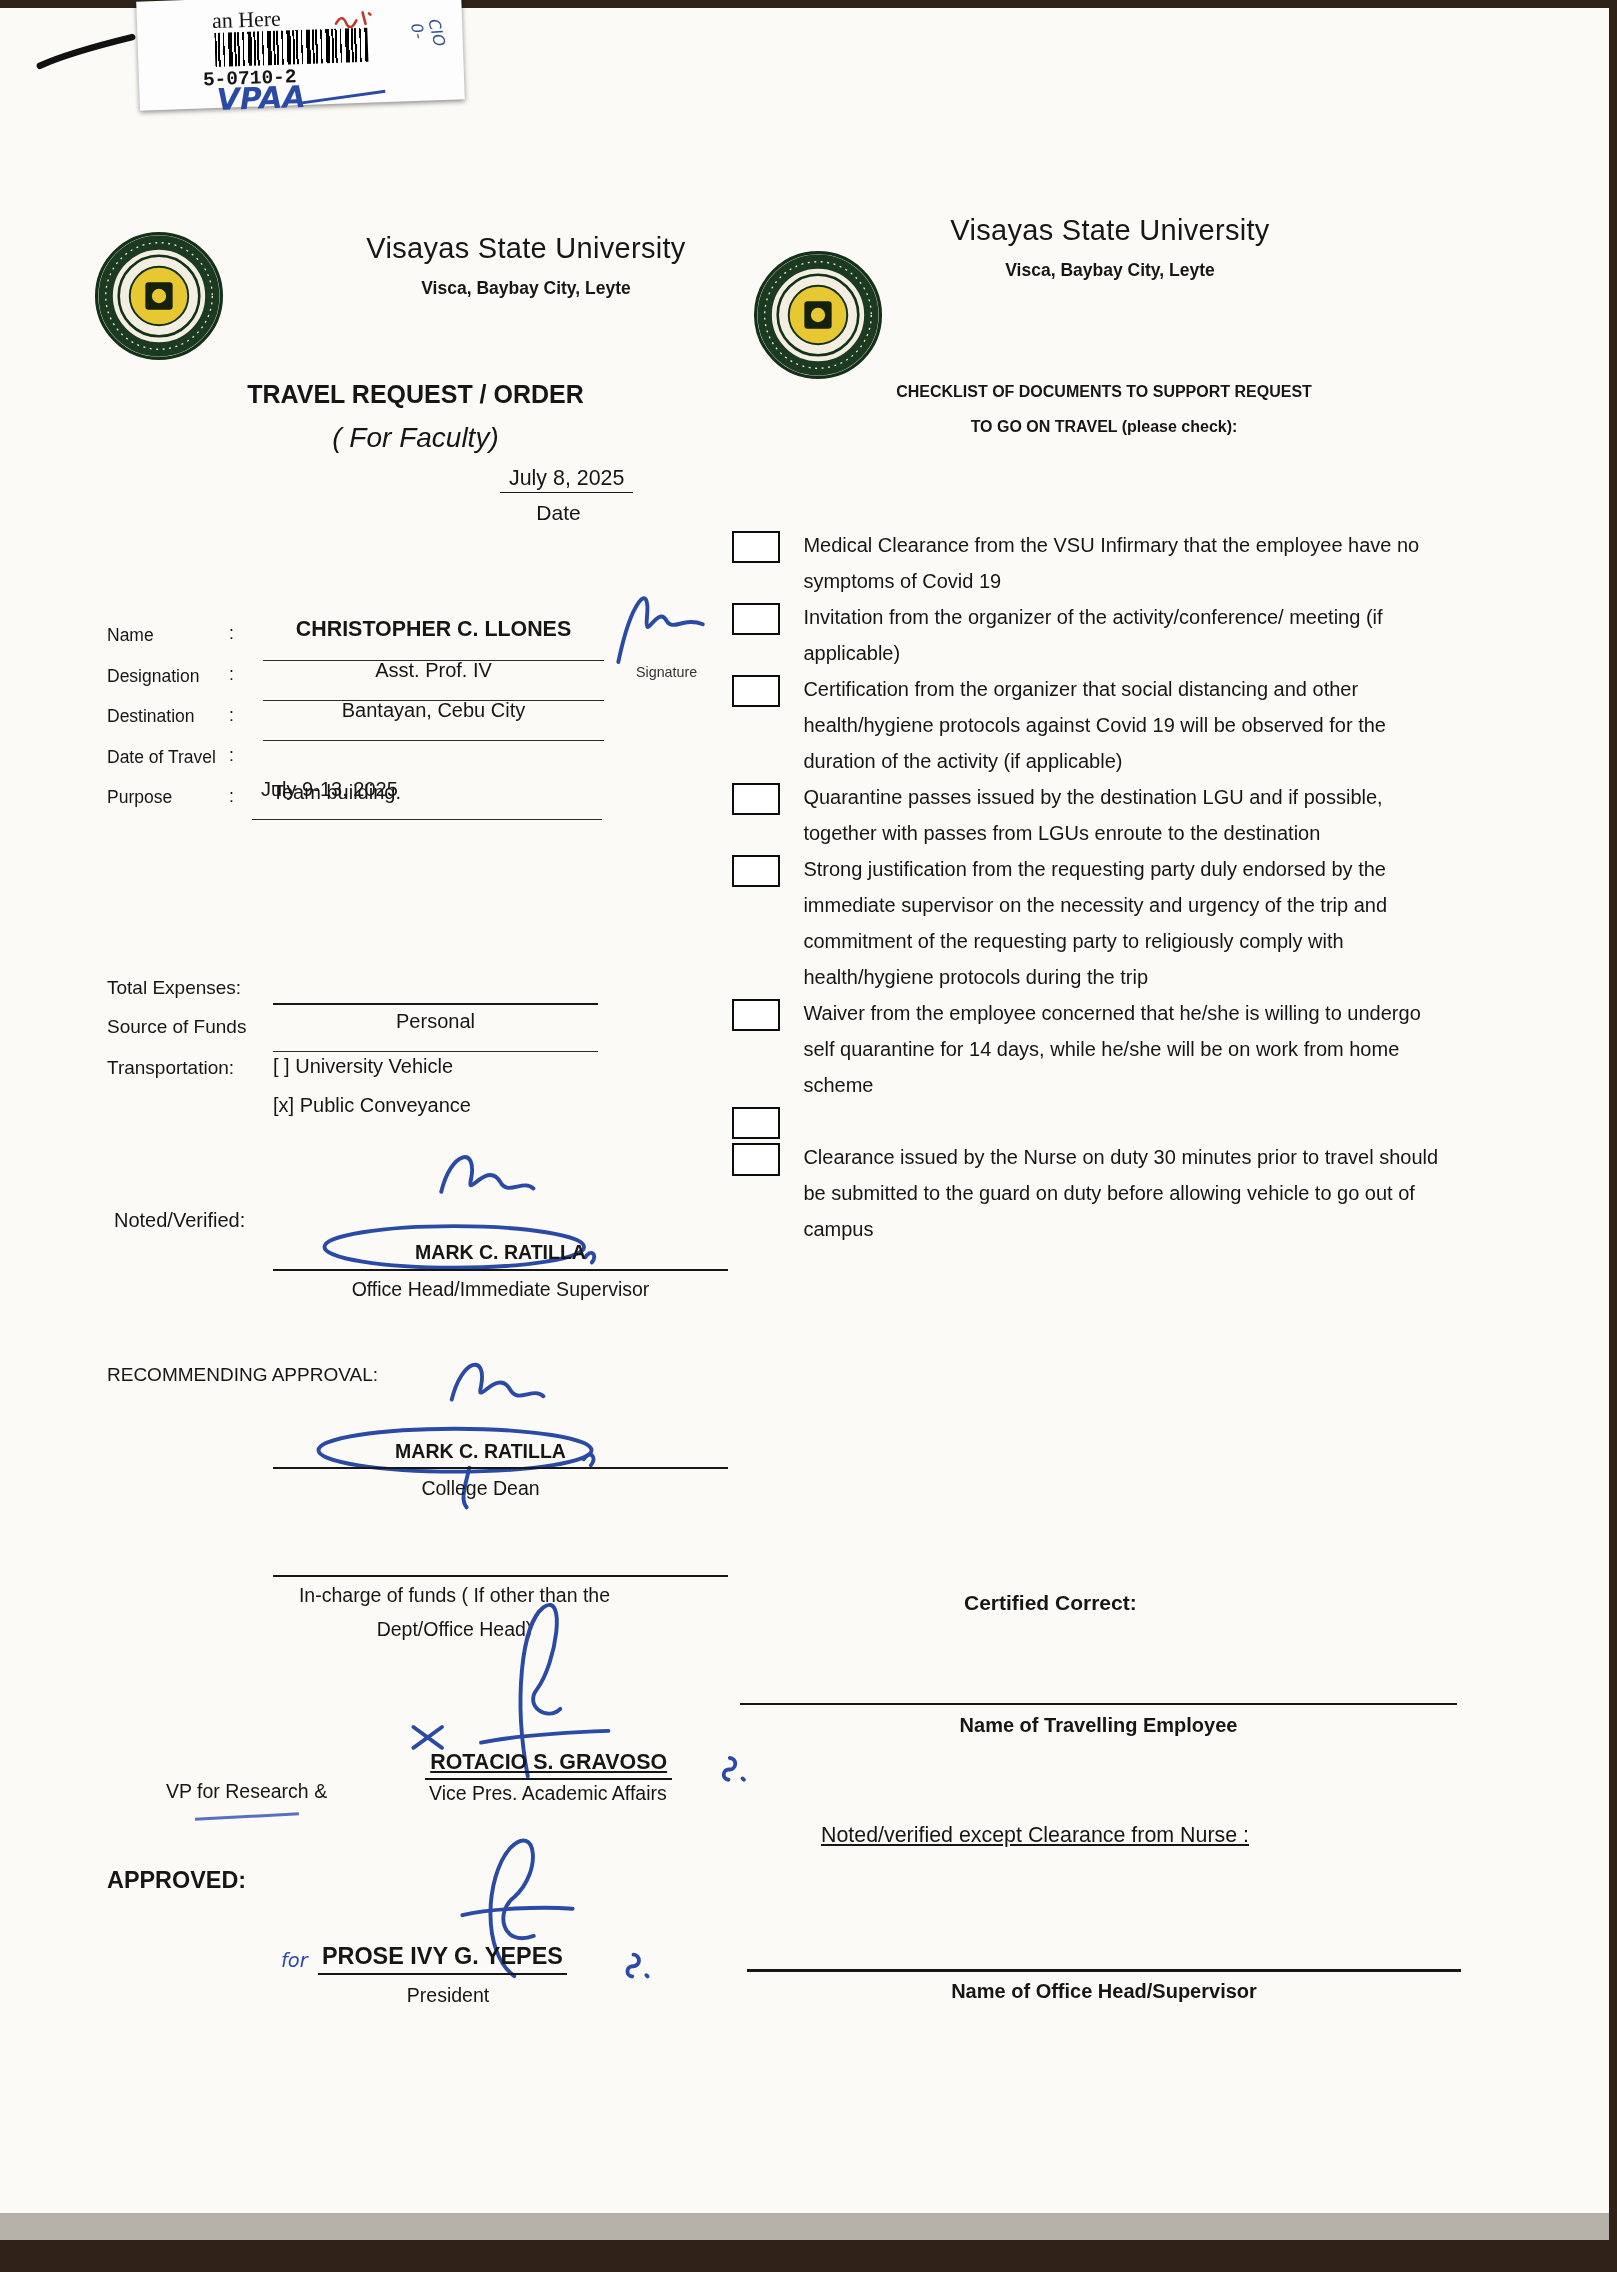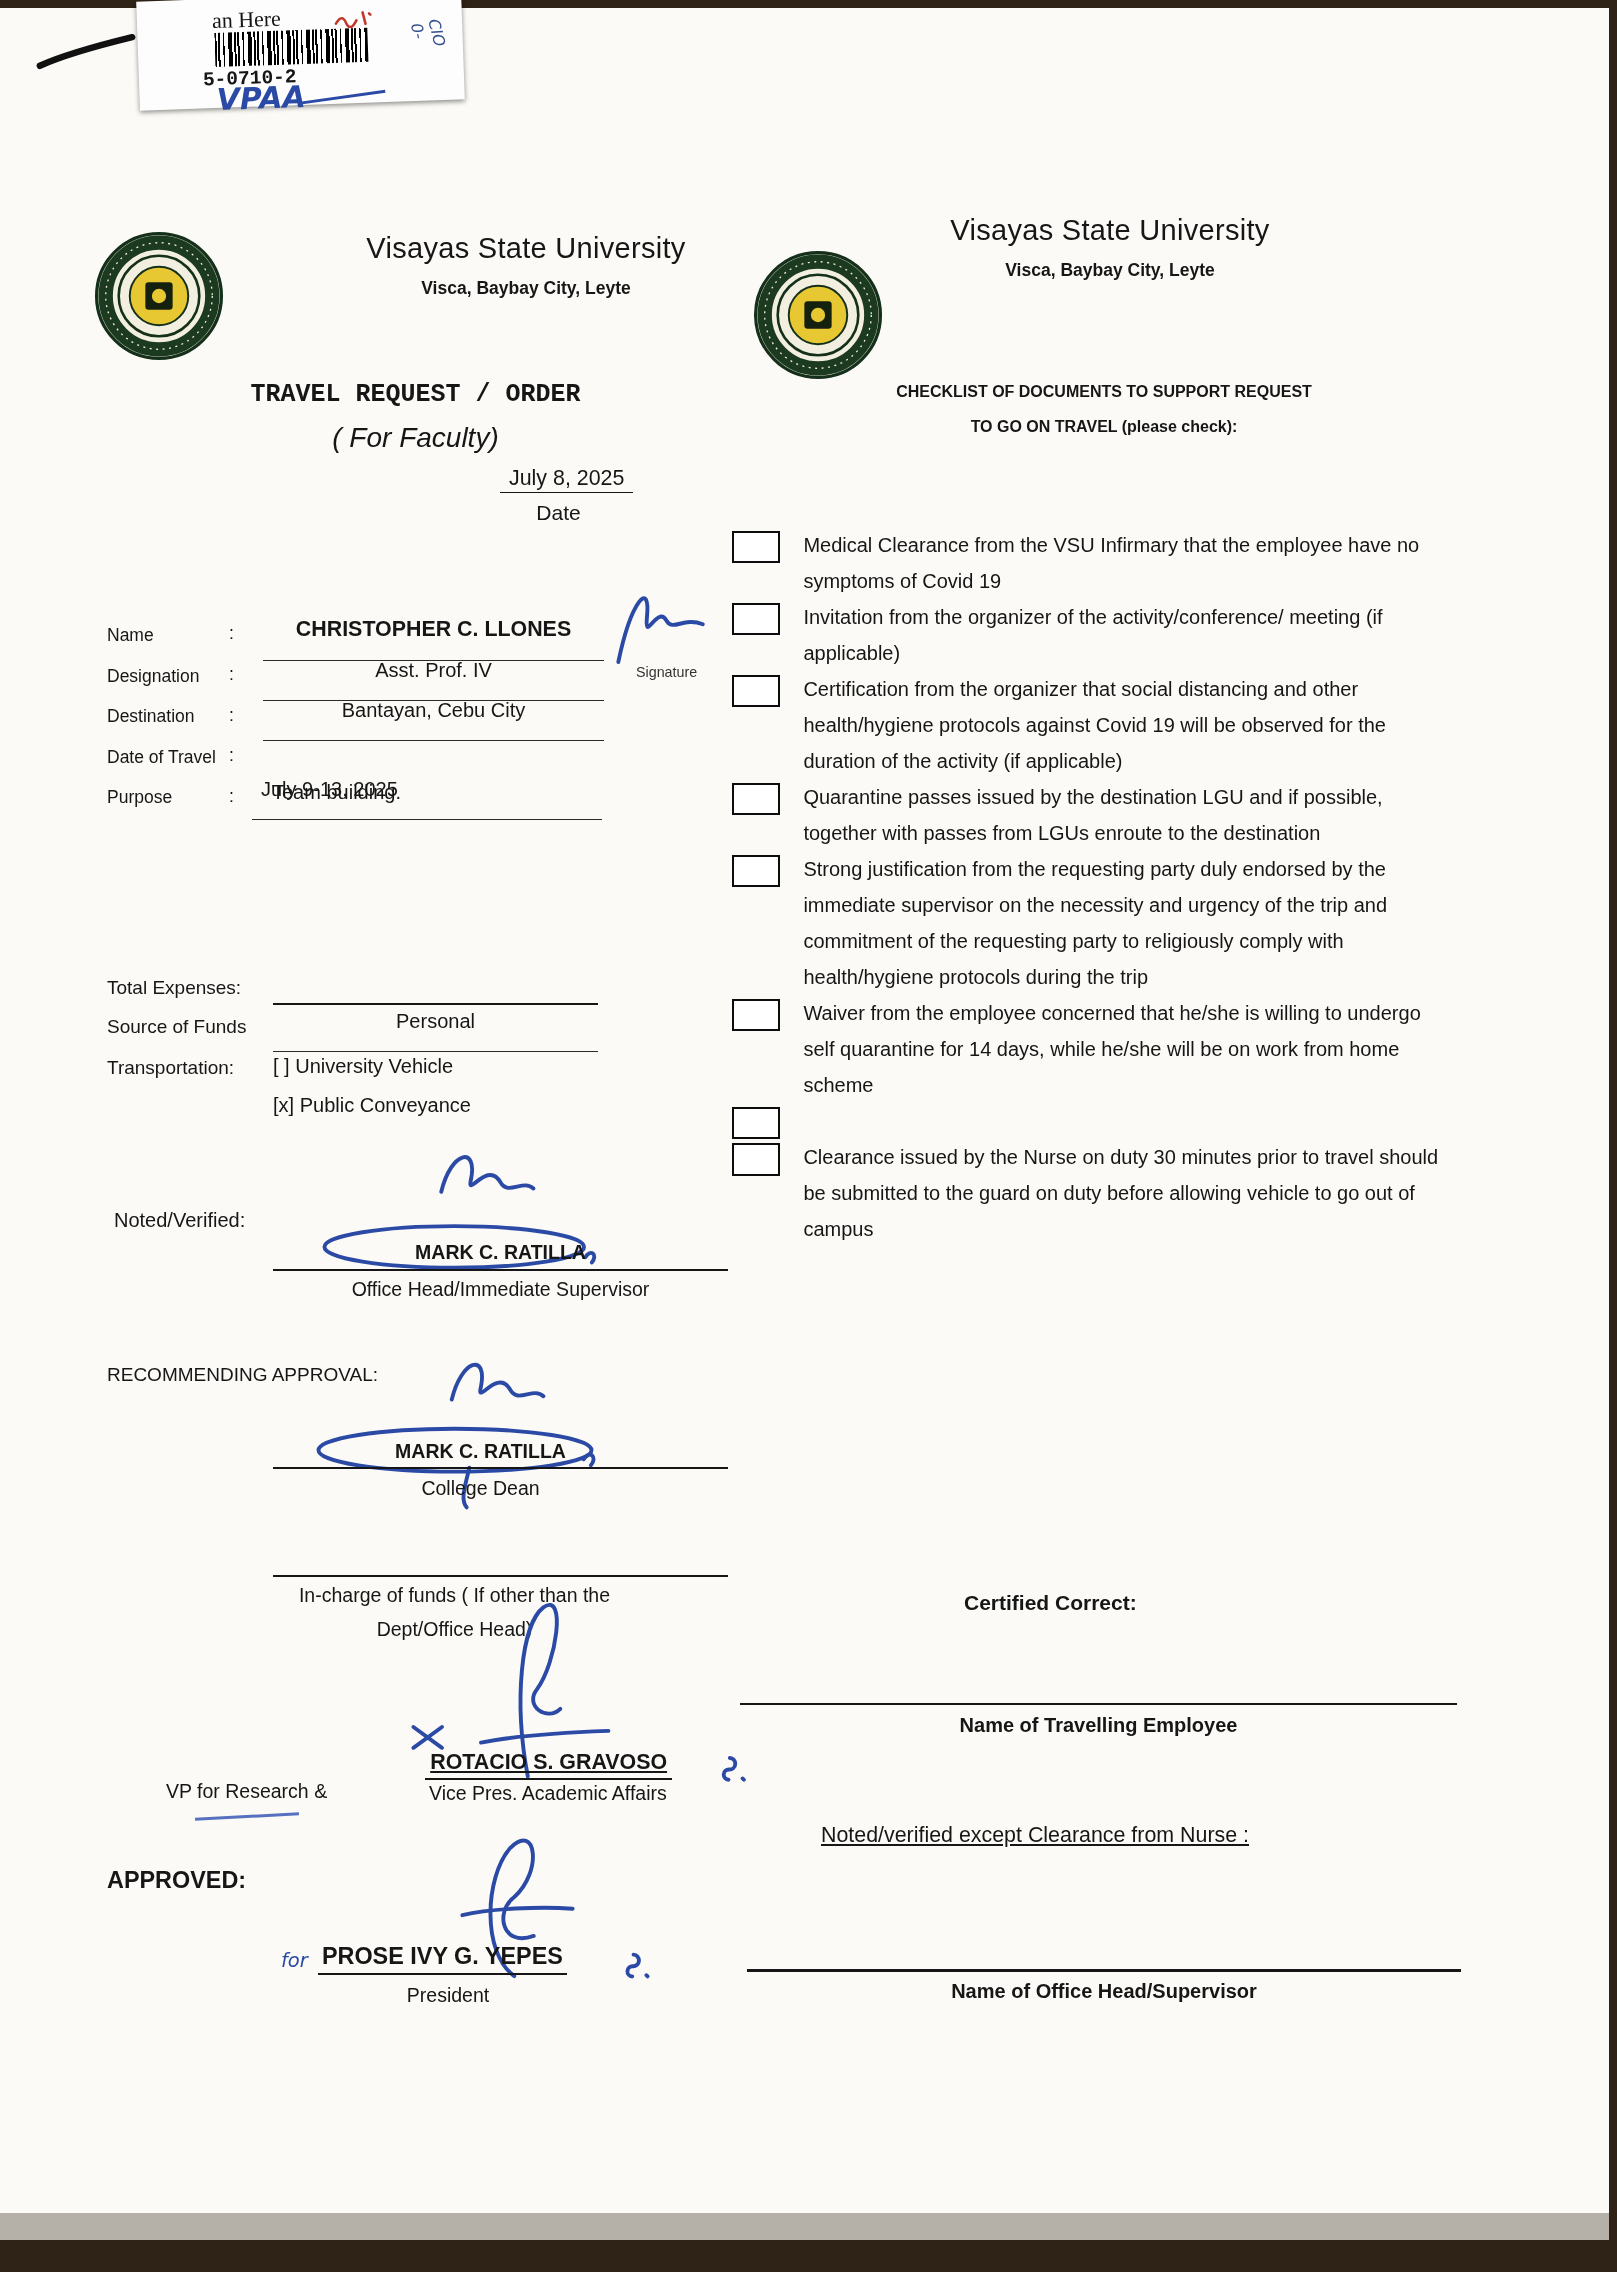--- a/index.html
+++ b/index.html
@@ -9,21 +9,21 @@
     font-family:"Liberation Sans",sans-serif;color:#161616;
   }
   .abs{position:absolute;}
   .paper{left:0;top:7.8px;width:1609px;height:2205px;background:#fbfaf6;}
   .gray-strip{left:0;top:2213px;width:1609px;height:27px;background:#b6b1a8;}
   .hline{background:#161616;height:1.9px;}
   .center{text-align:center;}
   
   .uni-name{font-size:29px;letter-spacing:0.3px;}
   .uni-addr{font-size:17.5px;font-weight:bold;}
-  .form-title{font-size:25px;font-weight:bold;font-family:Liberation Mono, monospace;}
+  .form-title{font-size:25px;font-weight:bold;}
   .form-sub{font-size:28px;font-style:italic;}
   .date-val{font-size:21.4px;border-bottom:1.9px solid #161616;padding:0 9px 1.3px 9px;}
   .date-cap{font-size:21px;}
   
   .f-label{font-size:17.5px;}
   .f-colon{font-size:17.5px;}
   .f-value{font-size:20px;text-align:center;border-bottom:1.9px solid #2a2a2a;padding-bottom:18px;}
   .f-value.noline{border-bottom:none;text-align:left;padding-left:9px;}
   .f-value.leftal{text-align:left;padding-left:9px;}
   .bold{font-weight:bold;}

